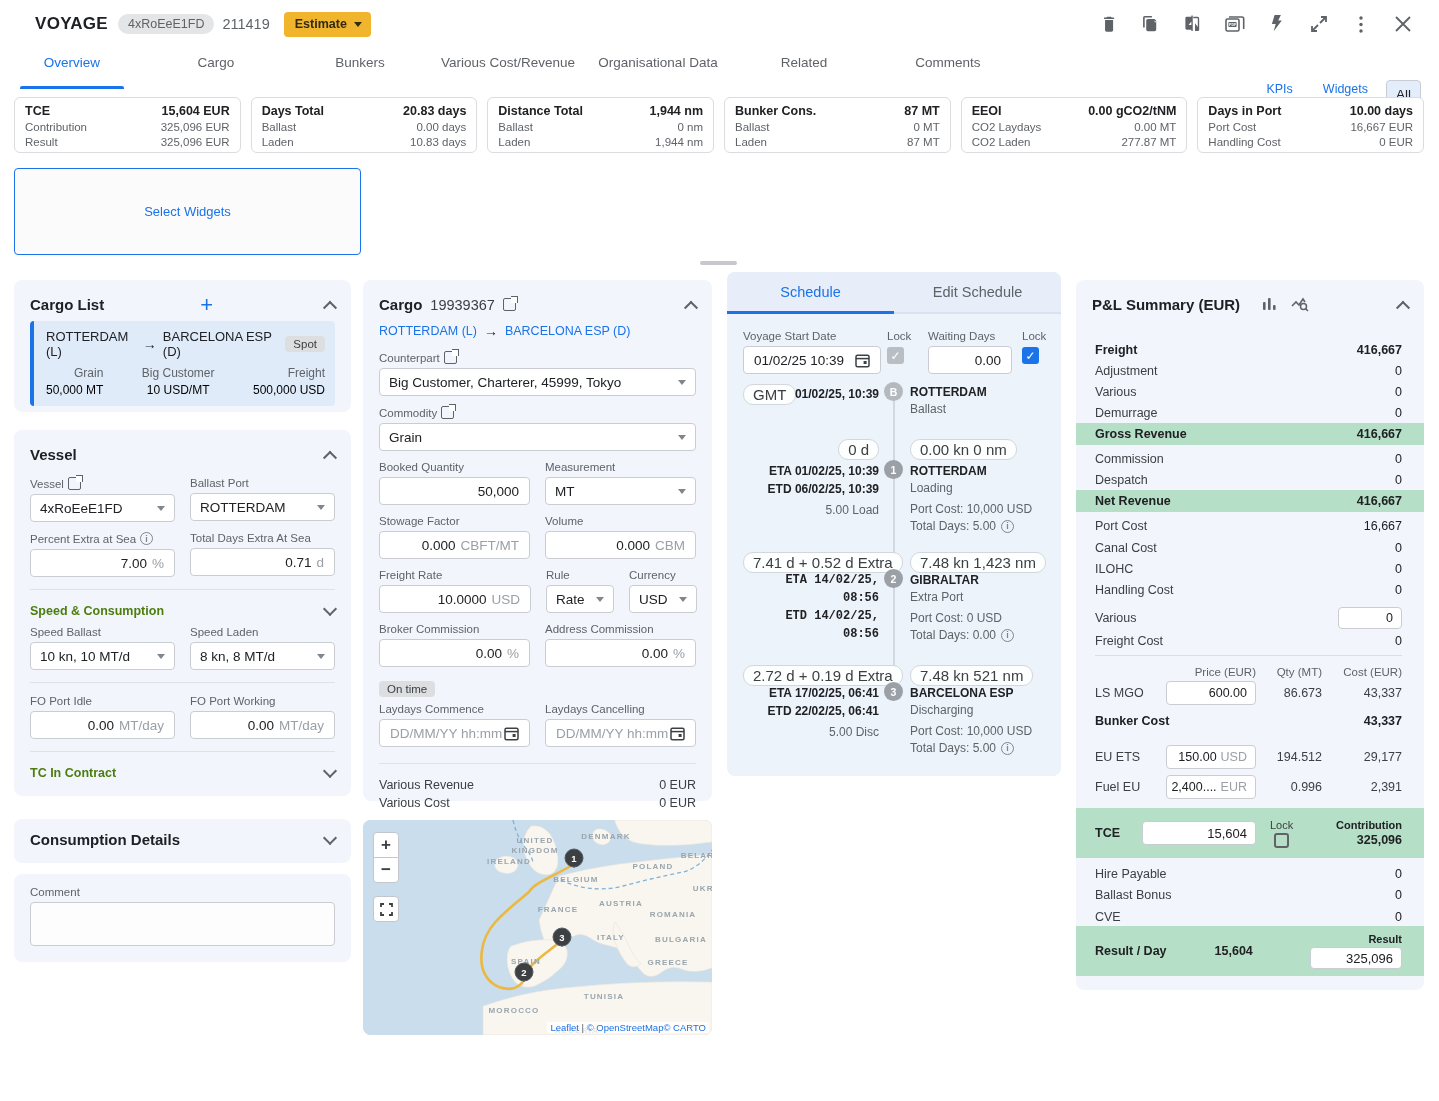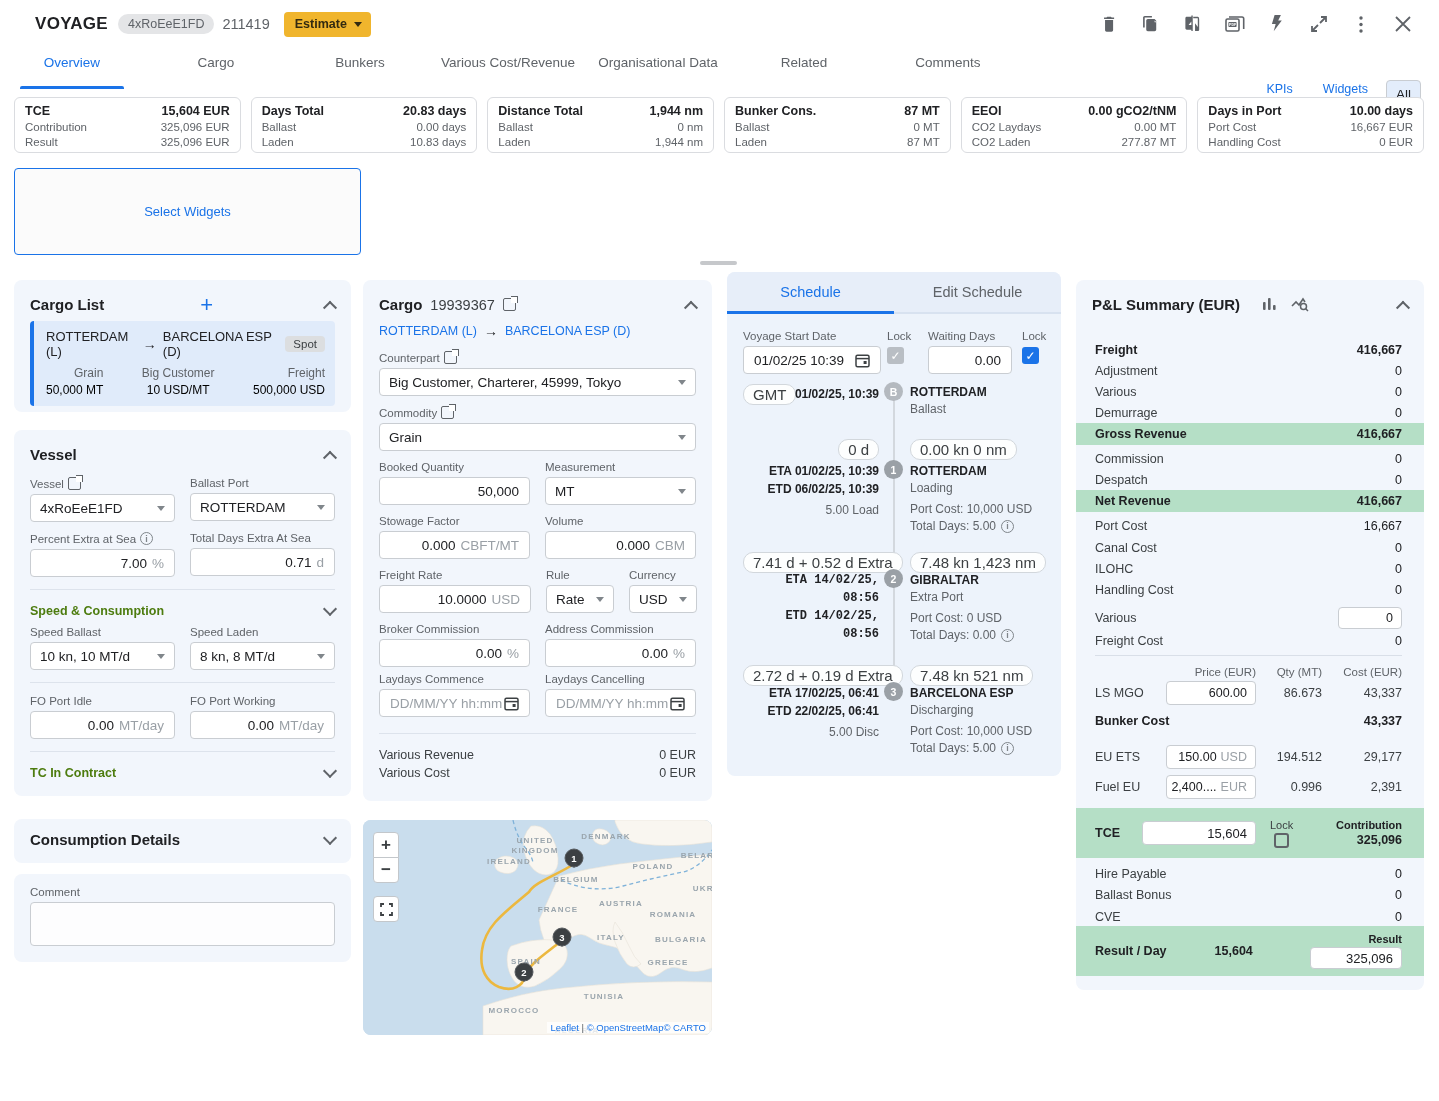--- a/index.html
+++ b/index.html
@@ -519,20 +519,21 @@
     <div>
       <div class="lbl">
           <span>Address Commission</span>
         </div>
       <div class="inp">
           <span>0.00</span>
           <span class="unit">%</span>
         </div>
     </div>
   </div>
+  <div style="padding:12px 16px 0 16px;"><span class="badge">On time</span></div>
   <div class="grid2" style="margin-top:6px;">
     <div>
       <div class="lbl">
           <span>Laydays Commence</span>
         </div>
       <div class="inp" style="justify-content:flex-start; color:#9aa0a6;">
         <span>DD/MM/YY hh:mm</span>
         <span class="cal-ic" style="margin-left:auto;">
             <svg width="15" height="15" viewBox="0 0 15 15">
               <rect x="1" y="2.2" width="13" height="11.6" rx="1.5" fill="none" stroke="#3c4043" stroke-width="1.5"></rect>

